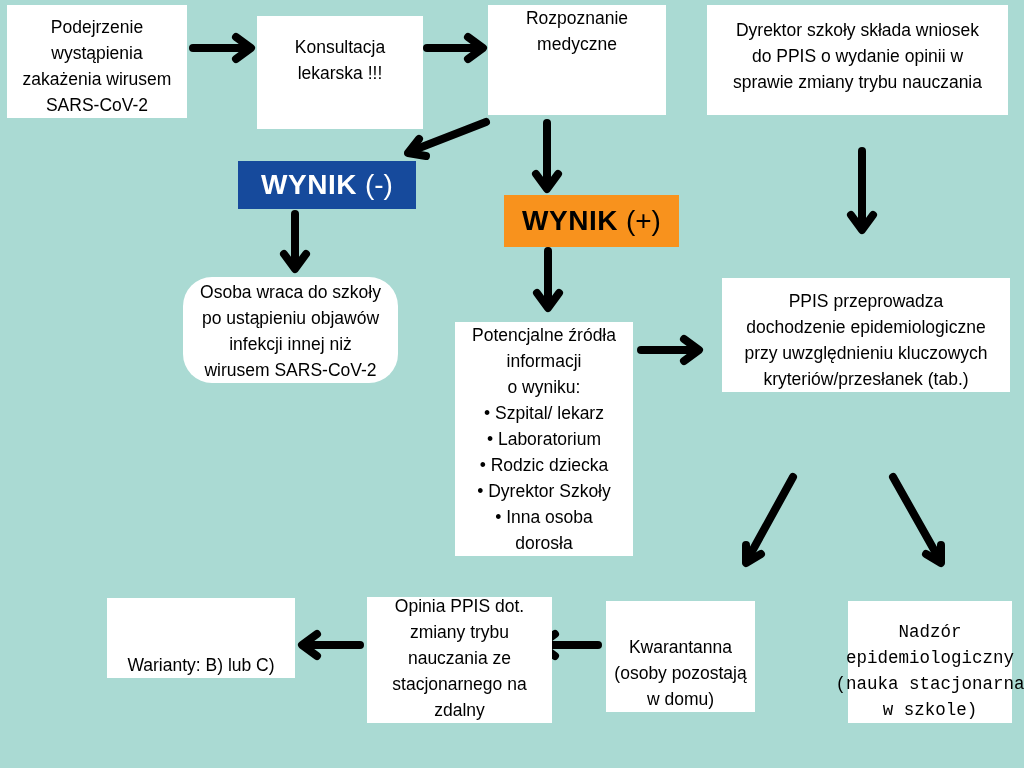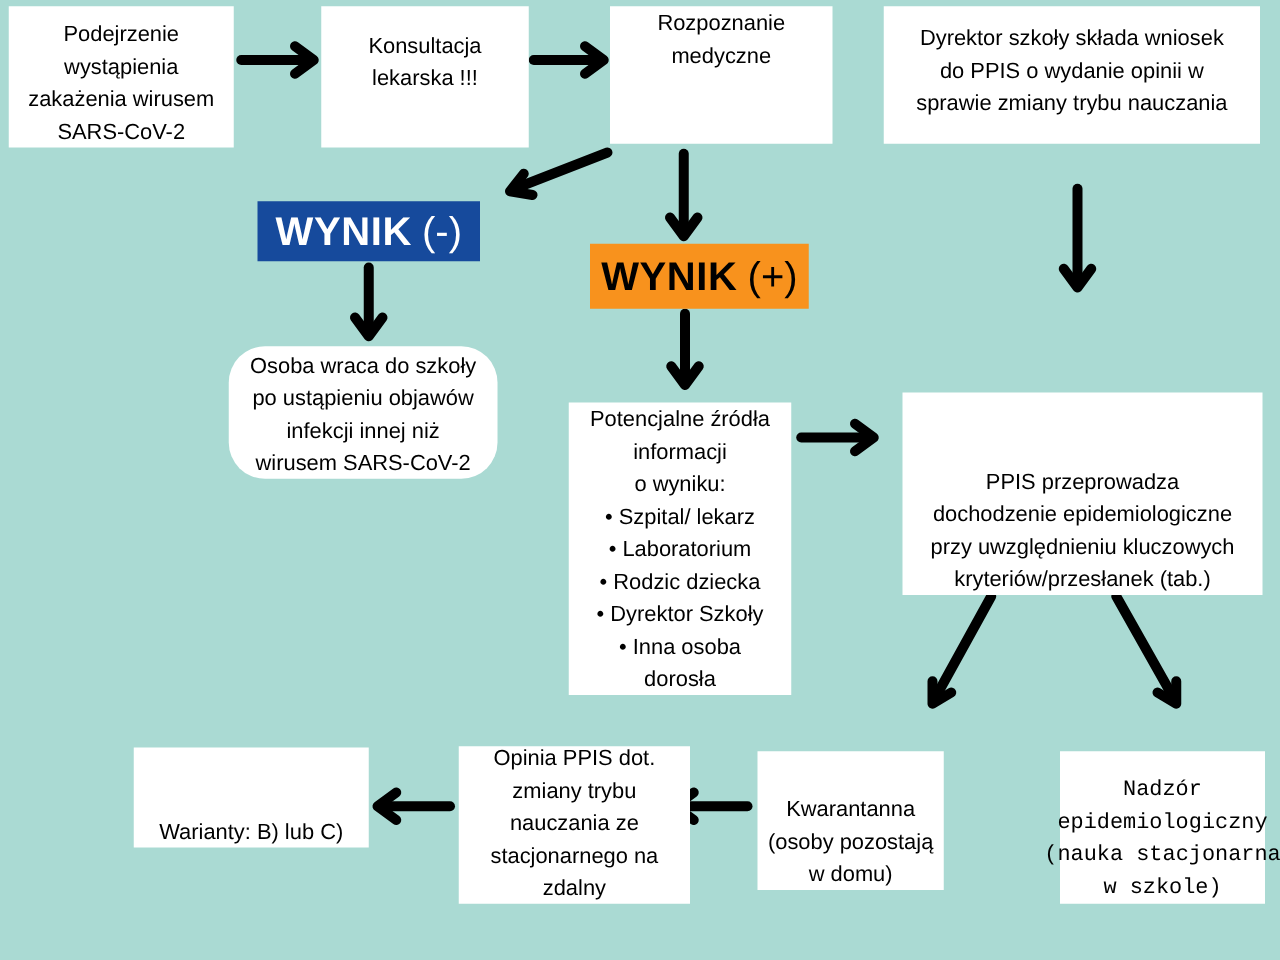--- a/index.html
+++ b/index.html
@@ -43,21 +43,22 @@
   }
   .node--top { align-items: flex-start; }
   .node-text { white-space: pre; width: max-content; }
   .result {
     position: absolute;
     z-index: 2;
     display: flex;
     align-items: center;
     justify-content: center;
     gap: 8px;
-    font-size: 32px;
+    font-size: 28px;
+    margin-left: 32px;
   }
   .result .result-label { font-weight: bold; letter-spacing: 0.5px; }
   .result .result-sign { font-weight: normal; }
   .result--neg { background: var(--negative-bg, #164a9c); color: var(--negative-text, #fff); }
   .result--pos { background: var(--positive-bg, #f8921d); color: var(--positive-text, #000); }
 </style>
 </head>
 <body>
 
 <div class="canvas">
@@ -113,21 +114,21 @@
     </g>
   </svg>
 
   <div class="node" style="left:7px; top:5px; width:180px; height:113px;">
     <span class="node-text">Podejrzenie
 wystąpienia
 zakażenia wirusem
 SARS-CoV-2</span>
   </div>
 
-  <div class="node node--top" style="left:257px; top:5px; width:166px; height:113px; padding-top:18px; box-sizing:border-box;">
+  <div class="node node--top" style="left:257px; top:16px; width:166px; height:113px; padding-top:18px; box-sizing:border-box;">
     <span class="node-text">Konsultacja
 lekarska !!!</span>
   </div>
 
   <div class="node node--top" style="left:488px; top:5px; width:178px; height:110px; box-sizing:border-box;">
     <span class="node-text">Rozpoznanie
 medyczne</span>
   </div>
 
   <div class="node node--top" style="left:707px; top:5px; width:301px; height:110px; padding-top:12px; box-sizing:border-box;">
@@ -158,21 +159,21 @@
 informacji
 o wyniku:
 • Szpital/ lekarz
 • Laboratorium
 • Rodzic dziecka
 • Dyrektor Szkoły
 • Inna osoba
 dorosła</span>
   </div>
 
-  <div class="node" style="left:722px; top:278px; width:288px; height:162px;margin-top:36px;">
+  <div class="node" style="left:722px; top:278px; width:288px; height:114px;">
     <span class="node-text">PPIS przeprowadza
 dochodzenie epidemiologiczne
 przy uwzględnieniu kluczowych
 kryteriów/przesłanek (tab.)</span>
   </div>
 
   <div class="node" style="left:107px; top:598px; width:188px; height:80px;">
     <span class="node-text">Warianty: B) lub C)</span>
   </div>
 

